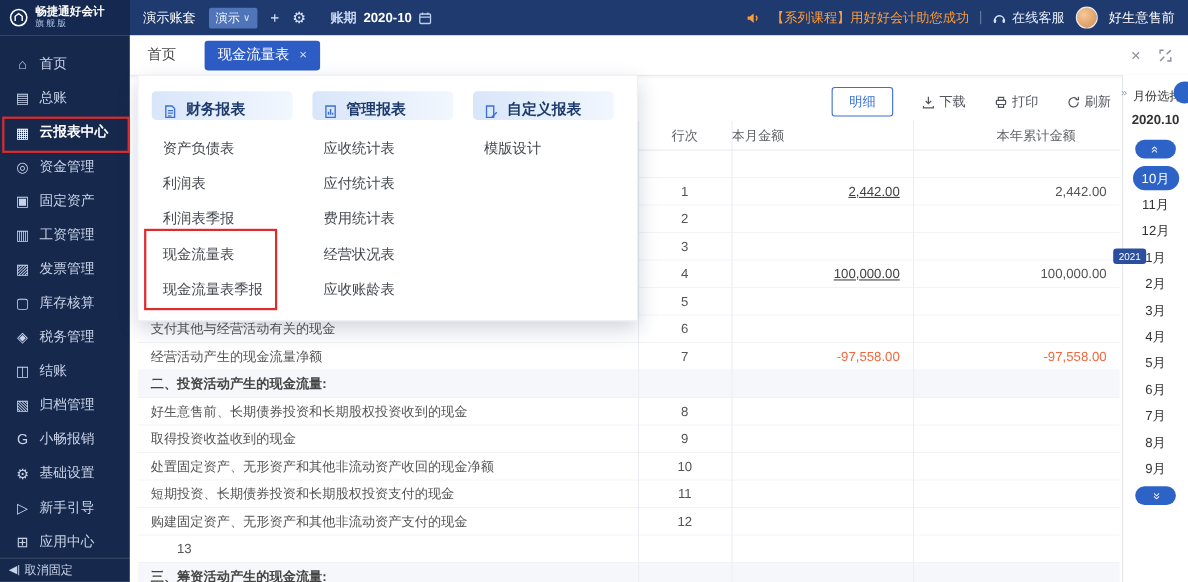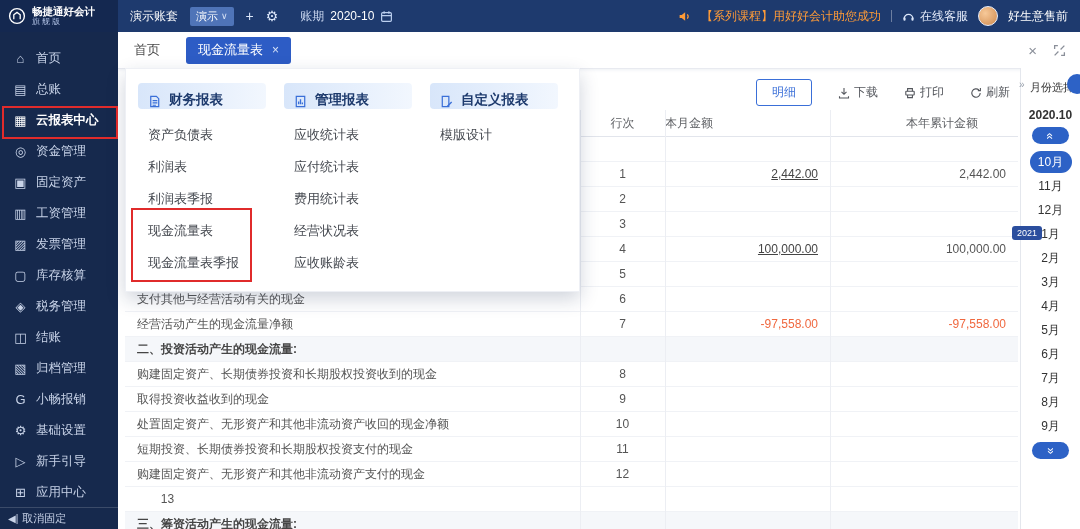--- a/index.html
+++ b/index.html
@@ -14,21 +14,21 @@
   #topbar{left:0;top:0;width:1080px;height:32px;background:#1e3a6e;display:flex;align-items:center;color:#fff;z-index:3;}
   #logo{width:118px;height:32px;background:#142850;display:flex;align-items:center;gap:6px;padding-left:8px;box-sizing:border-box;flex:none;}
   #logo .lg-text{line-height:1;}
   #logo .lg-title{font-size:10.5px;font-weight:bold;color:#fff;}
   #logo .lg-sub{font-size:8px;color:#aebfe2;letter-spacing:2px;margin-top:2px;}
   .tb-left{display:flex;align-items:center;gap:12px;margin-left:12px;}
   .tb-account{font-size:12px;color:#fff;}
   .demo-tag{background:#4f74b8;border-radius:2px;font-size:11px;color:#fff;padding:2px 6px;display:flex;align-items:center;gap:3px;cursor:pointer;}
   .demo-tag .chev{font-size:9px;color:#d7e2f6;}
   .tb-ico{font-size:14px;color:#dbe6fa;cursor:pointer;line-height:1;}
-  .tb-period{display:flex;align-items:center;gap:6px;margin-left:10px;font-size:12px;}
+  .tb-period{display:flex;align-items:center;gap:6px;margin-left:10px;font-size:12px;font-weight:bold;}
   .tb-period .lab{color:#c9d6ef;}
   .tb-period .val{color:#fff;}
   .tb-right{margin-left:auto;display:flex;align-items:center;gap:10px;padding-right:12px;}
   .promo{color:#ff9b37;font-size:12px;cursor:pointer;}
   .tb-div{width:1px;height:12px;background:rgba(255,255,255,.35);}
   .svc{display:flex;align-items:center;gap:5px;font-size:12px;color:#e8eefc;cursor:pointer;}
   .avatar{width:20px;height:20px;border-radius:50%;background:radial-gradient(circle at 35% 35%,#f7c999,#cf8a4e);border:1px solid #e8eefc;box-sizing:border-box;cursor:pointer;}
   .uname{font-size:12px;color:#fff;cursor:pointer;}
 
   
@@ -75,21 +75,21 @@
   
   .annot{border:2px solid #e02b2b;z-index:10;pointer-events:none;}
   #annot-sidebar{left:2px;top:106px;width:112px;height:29px;}
   #annot-menu{left:131px;top:208px;width:117px;height:70px;}
 
   
   #month-panel{left:1020px;top:68px;width:60px;height:461px;background:#fff;border-left:1px solid #e4e7ed;box-sizing:border-box;z-index:4;}
   .mp-handle{position:absolute;left:-2px;top:11px;color:#98a0ac;font-size:10px;cursor:pointer;}
   .mp-title{position:absolute;left:9px;top:12px;font-size:11px;color:#333;}
   .mp-float{position:absolute;left:46px;top:6px;width:20px;height:20px;border-radius:50%;background:#2d62c6;cursor:pointer;}
-  .mp-current{position:absolute;left:0;top:40px;width:59px;text-align:center;font-size:12px;color:#333;font-weight:bold;}
+  .mp-current{position:absolute;left:0;top:34px;width:59px;text-align:center;font-size:12px;color:#333;font-weight:bold;}
   .mp-btn{position:absolute;left:11px;width:37px;height:17px;border-radius:9px;background:#2d62c6;color:#fff;display:flex;align-items:center;justify-content:center;cursor:pointer;}
   .mp-btn span{display:inline-block;font-size:12px;line-height:1;}
   .mp-up{top:59px;}  .mp-up span{transform:rotate(90deg);}
   .mp-down{top:374px;} .mp-down span{transform:rotate(-90deg);}
   .mp-months{position:absolute;top:82px;left:0;width:59px;}
   .mp-month{height:24px;line-height:24px;text-align:center;font-size:12px;color:#333;cursor:pointer;}
   .mp-month.selected{background:#2d62c6;color:#fff;border-radius:11px;width:42px;height:22px;line-height:22px;margin:1px auto;}
   .mp-year-badge{position:absolute;left:-9px;top:158px;background:#2b4e9e;color:#fff;font-size:9px;padding:2px 5px;border-radius:3px;z-index:6;}
 </style>
 </head>
@@ -306,21 +306,21 @@
           <div class="c-month neg"><span class="neg">-97,558.00</span></div>
           <div class="c-year neg">-97,558.00</div>
         </div>
         <div class="t-row section">
           <div class="c-name">二、投资活动产生的现金流量:</div>
           <div class="c-line"></div>
           <div class="c-month"></div>
           <div class="c-year"></div>
         </div>
         <div class="t-row">
-          <div class="c-name">购建固定资产、长期债券投资和长期股权投资收到的现金</div>
+          <div class="c-name">好生意售前、长期债券投资和长期股权投资收到的现金</div>
           <div class="c-line">8</div>
           <div class="c-month"></div>
           <div class="c-year"></div>
         </div>
         <div class="t-row">
           <div class="c-name">取得投资收益收到的现金</div>
           <div class="c-line">9</div>
           <div class="c-month"></div>
           <div class="c-year"></div>
         </div>

